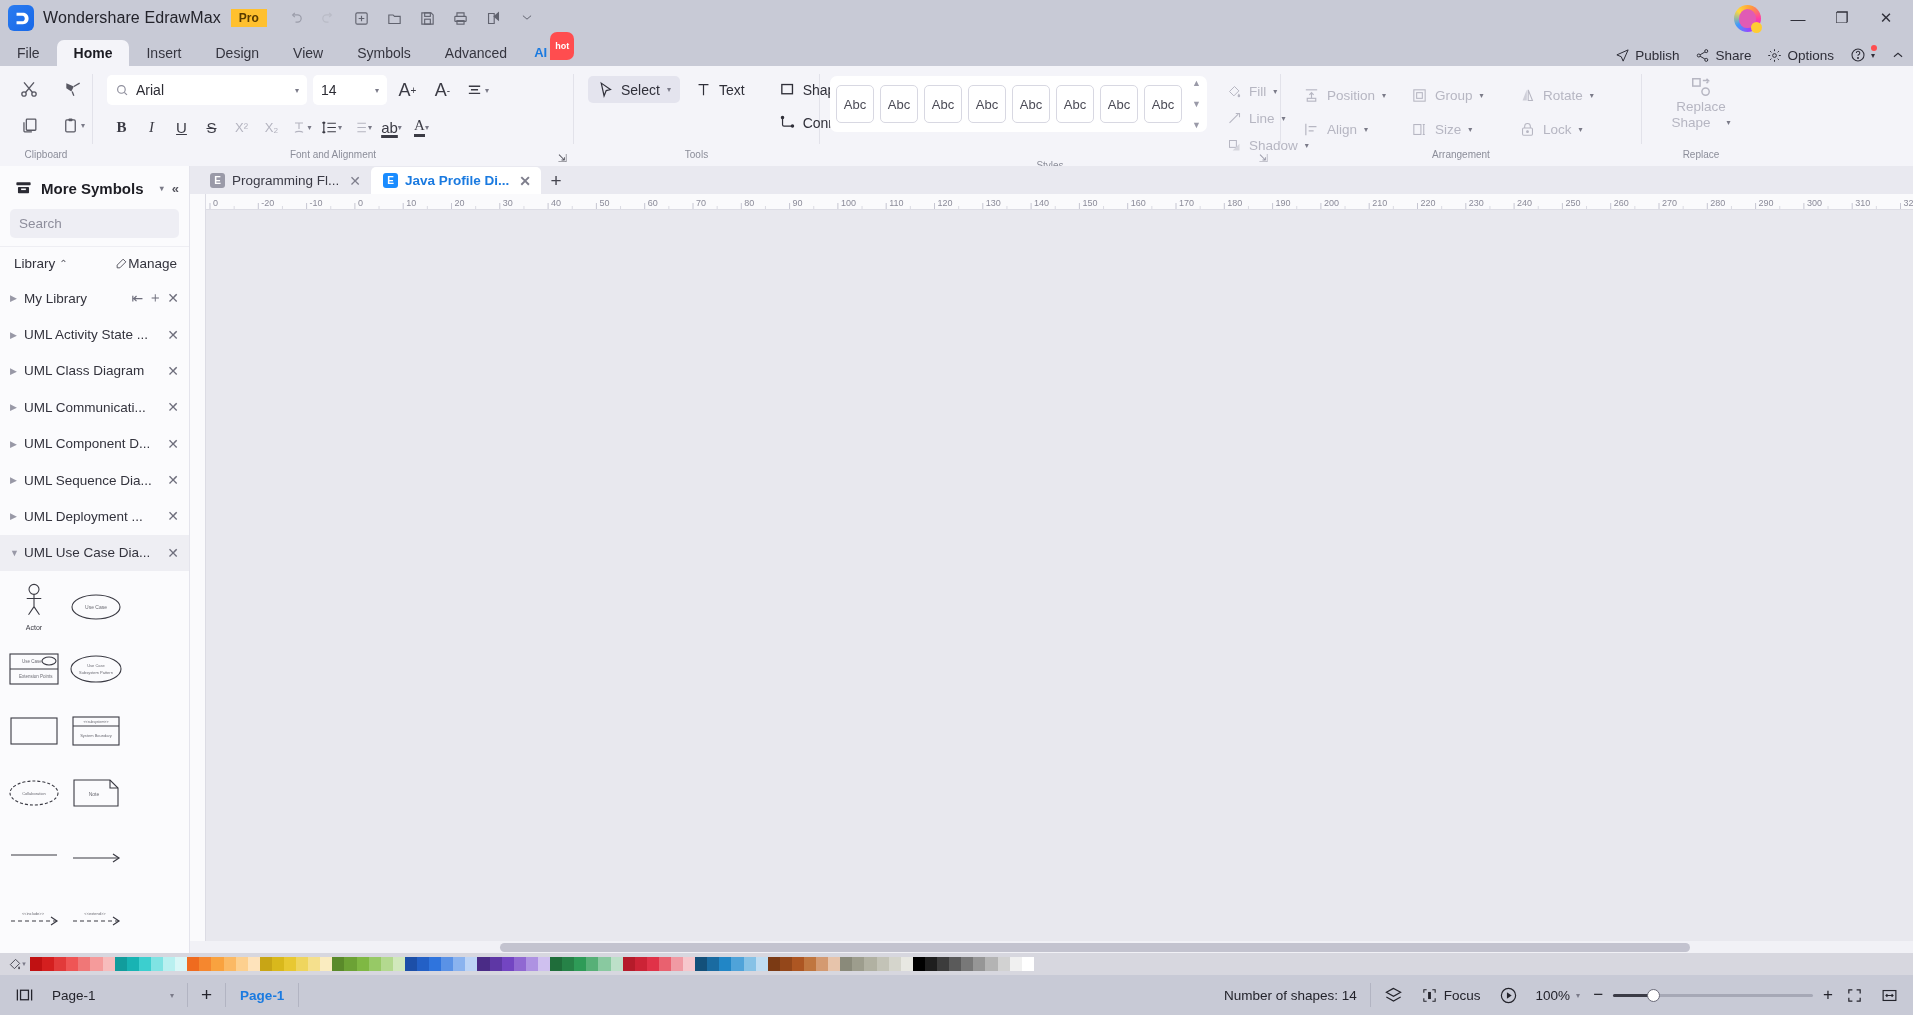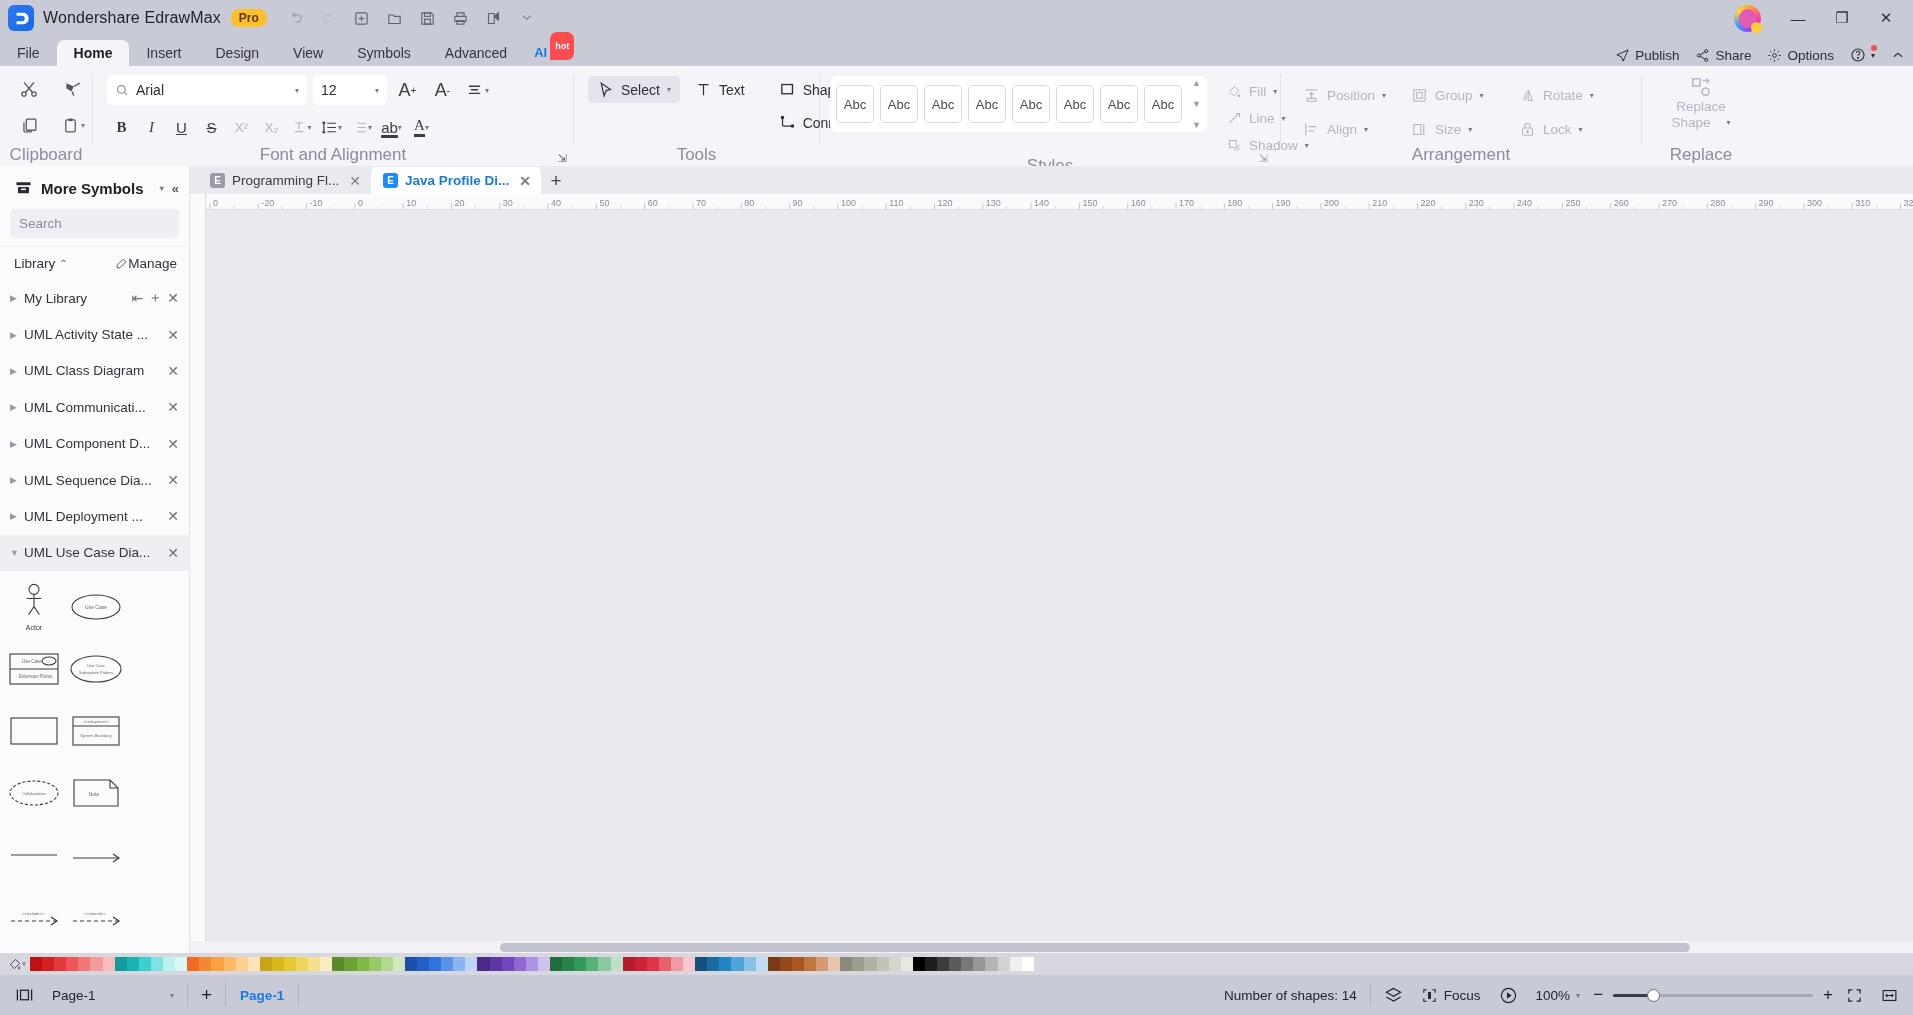--- a/index.html
+++ b/index.html
@@ -19,21 +19,21 @@
   .logo {
     width:26px;height:26px;border-radius:6px;
     background:linear-gradient(135deg,#2a7bf0,#1768e8);
     display:flex;align-items:center;justify-content:center;
     color:#fff;font-weight:bold;font-size:15px;margin-right:9px;
     font-family:"DejaVu Sans",sans-serif;
   }
   .apptitle { font-size:16px; color:#23232b; margin-right:10px; letter-spacing:.1px;}
   .pro-badge {
     background:#ffc02e;color:#5a3b00;font-size:12px;font-weight:bold;
-    border-radius:8px;padding:2px 8px; margin-right:14px;
+    border-radius:0;padding:2px 8px; margin-right:14px;
   }
   .qa { display:flex; align-items:center; gap:3px;}
   .qa .ic {
     width:30px;height:26px;display:flex;align-items:center;justify-content:center;
     color:#8b8d9b; border-radius:4px;
   }
   .qa .ic svg { display:block; }
   .tb-right { position:absolute; right:6px; top:0; height:36px; display:flex; align-items:center; gap:2px;}
   .avatar {
     width:27px;height:27px;border-radius:50%;margin-right:14px;
@@ -65,21 +65,21 @@
     padding:1px 5px; position:relative; top:-7px;
   }
   .menu-right { position:absolute; right:8px; bottom:3px; display:flex; align-items:center; gap:16px; font-size:13.5px; color:#2e2e38;}
   .menu-right span.mi { display:flex; align-items:center; gap:5px;}
   .help-dot { position:relative;}
   .help-dot::after{content:"";position:absolute;right:-2px;top:-2px;width:6px;height:6px;border-radius:50%;background:#ff4d4f;}
   
   .ribbon { height:100px; background:#f4f4f9; display:flex; position:relative; }
   .grp { display:flex; flex-direction:column; position:relative; padding:6px 0 0 0;}
   .grp-body { display:flex; flex:1; align-items:flex-start; padding:0 8px;}
-  .grp-label { text-align:center; font-size:17px; color:#8b8d99; height:18px; line-height:14px;}
+  .grp-label { text-align:center; font-size:10px; color:#8b8d99; height:18px; line-height:14px;}
   .sep { width:1px; background:#e2e2ea; margin:8px 0 22px 0;}
   .col2 { display:flex; flex-direction:column; gap:2px;}
   .iconbtn { width:42px;height:34px;display:flex;align-items:center;justify-content:center;color:#4a4a55;border-radius:4px;}
   
   .fontrow { display:flex; align-items:center; gap:6px; height:36px;}
   .fontbox {
     width:200px;height:30px;background:#fff;border-radius:5px;display:flex;align-items:center;
     padding:0 8px; gap:7px; font-size:14px; color:#2c2c34;
   }
   .sizebox {
@@ -324,21 +324,21 @@
       <div class="fontrow">
         <div class="fontbox">
           <svg width="14" height="14" viewBox="0 0 24 24" fill="none" stroke="#8e8e9c" stroke-width="2">
               <circle cx="11" cy="11" r="6.5"></circle>
               <path d="M16 16l4.5 4.5"></path>
             </svg>
           <span style="flex:1;">Arial</span>
           <span class="caret">▾</span>
         </div>
         <div class="sizebox">
-          <span>12</span>
+          <span>14</span>
           <span class="caret">▾</span>
         </div>
         <div class="fbtn" style="font-size:18px;">A<sup style="font-size:10px;">+</sup></div>
         <div class="fbtn" style="font-size:18px;">A<sup style="font-size:10px;">-</sup></div>
         <div class="fbtn">
           <svg width="17" height="17" viewBox="0 0 24 24" stroke="#3b3b45" stroke-width="1.9">
               <path d="M4 6h16M7 11h10M4 16h16"></path>
             </svg>
             <span class="caret" style="margin-left:2px;">▾</span>
         </div>

